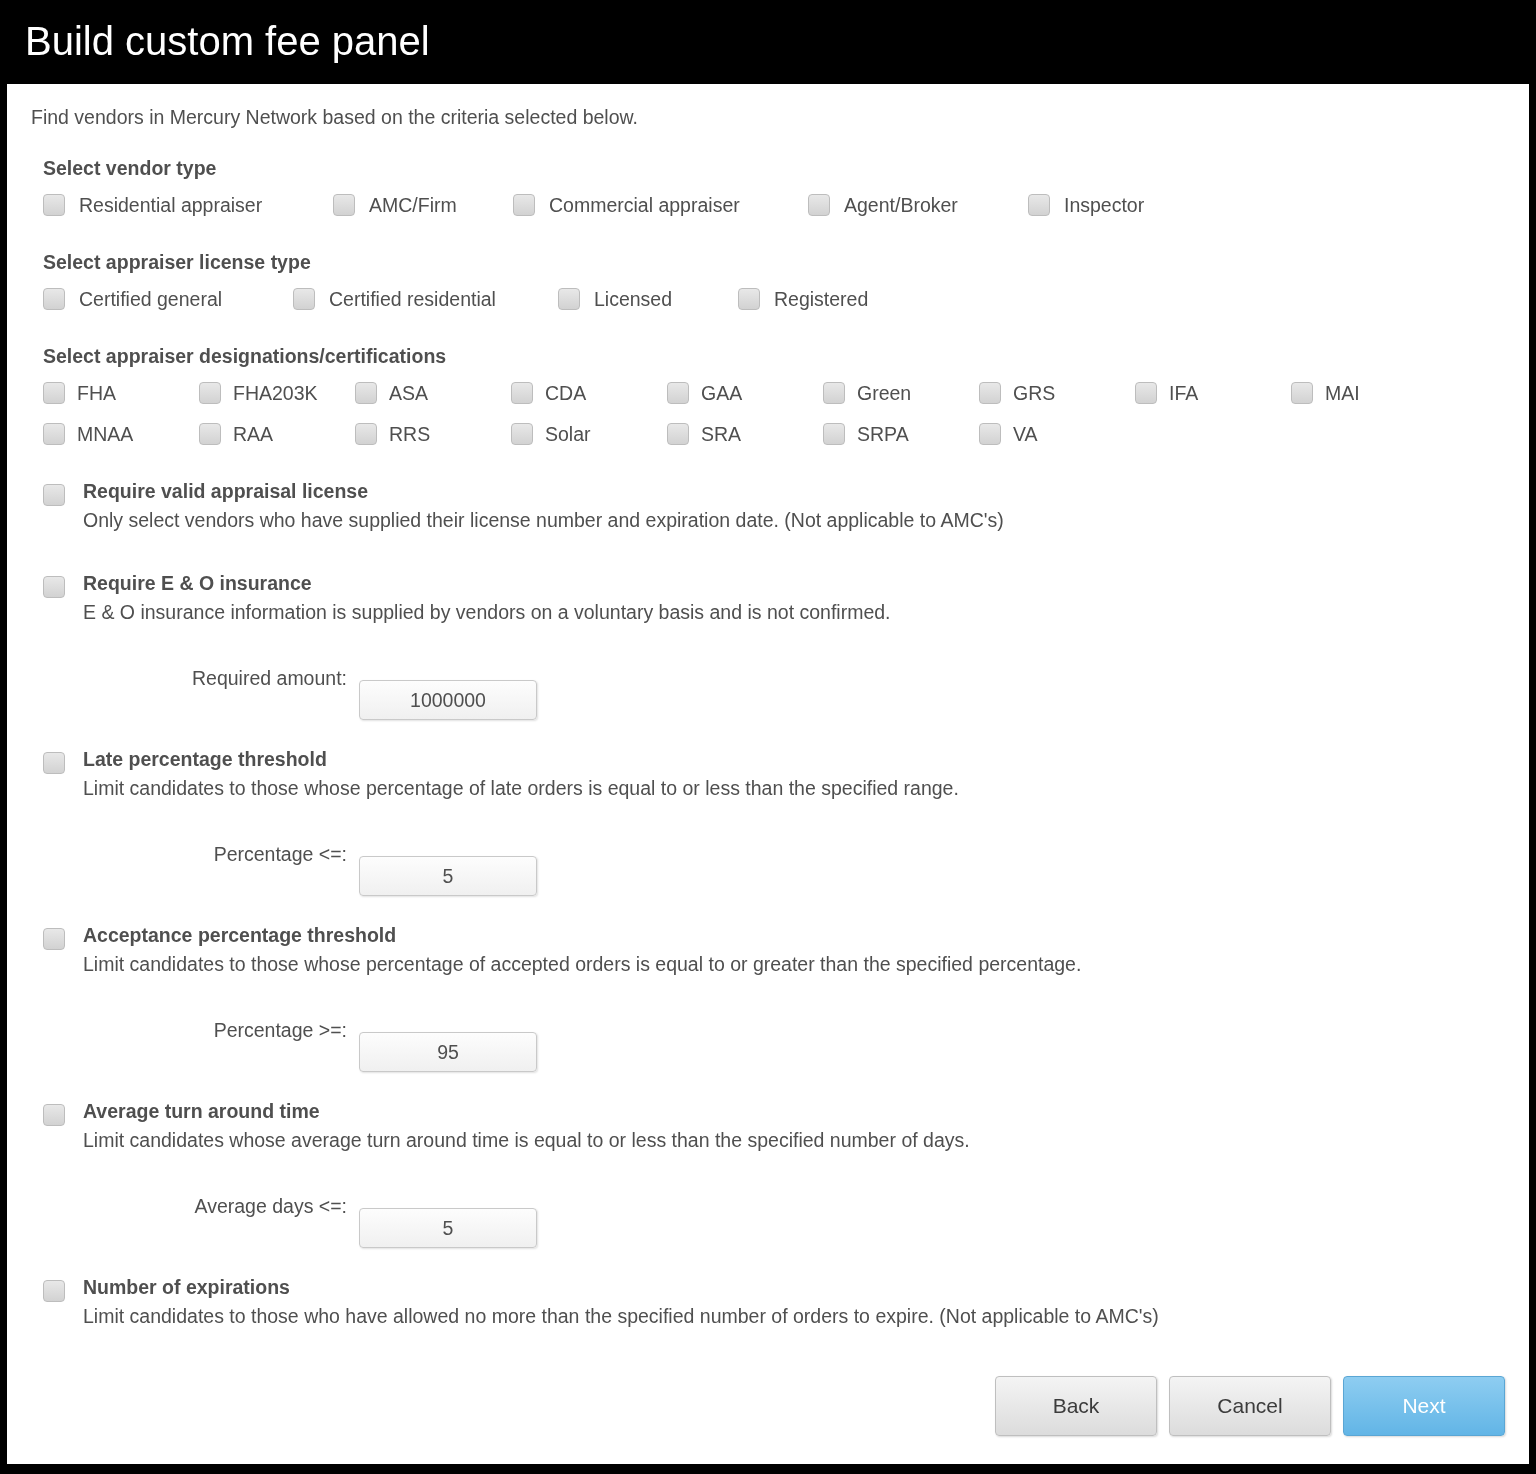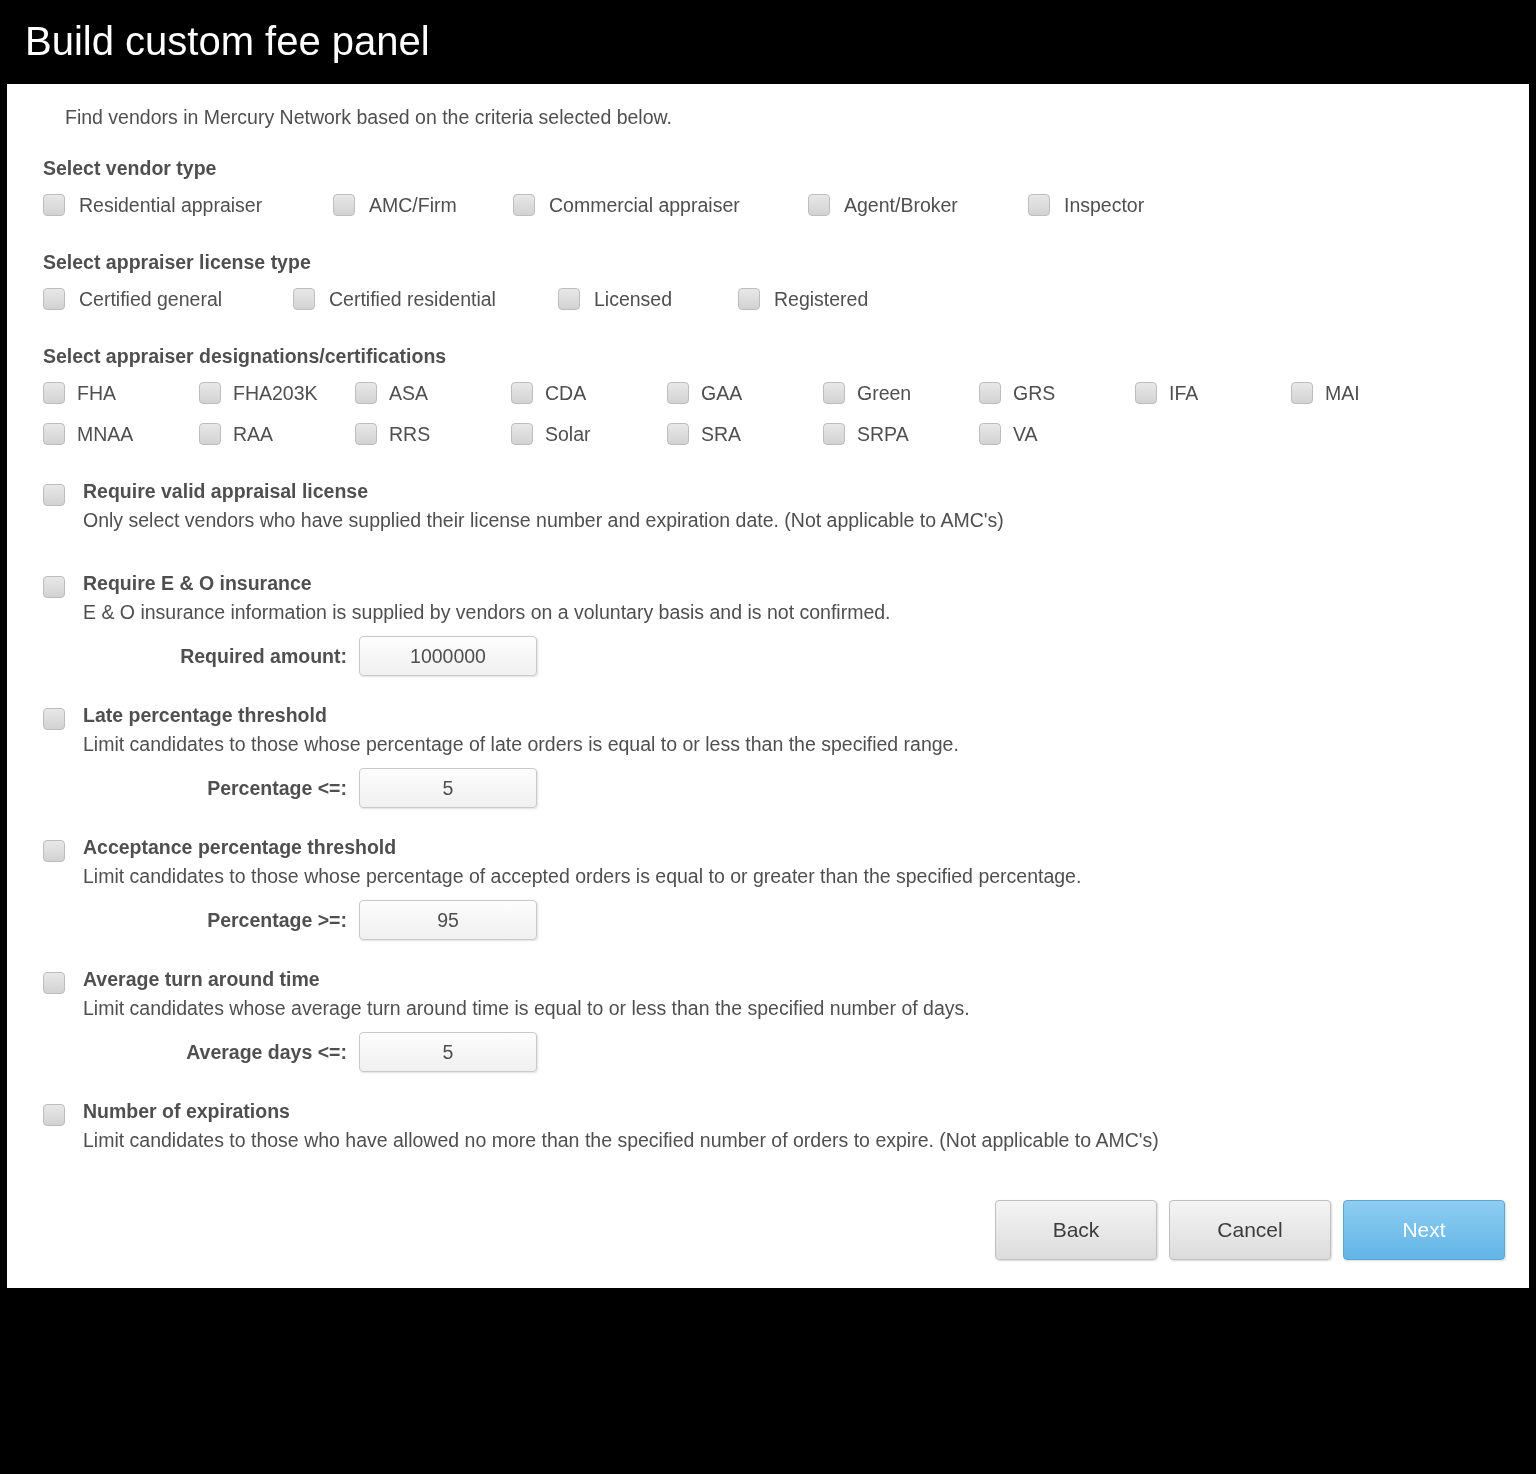--- a/index.html
+++ b/index.html
@@ -24,21 +24,20 @@
     font-weight: 400;
   }
   .body {
     background: #fff;
     padding: 22px 24px 18px 24px;
     color: #4f4f4f;
   }
   .intro {
     margin-bottom: 28px;
     color: #4f4f4f;
-    margin-left: 34px;
   }
   .section-heading {
     font-weight: bold;
     color: #4f4f4f;
     margin-bottom: 14px;
     margin-left: 12px;
   }
   .chk-row {
     margin-left: 12px;
     display: flex;
@@ -105,35 +104,36 @@
     margin-bottom: 12px;
   }
   .field-row {
     display: flex;
     align-items: center;
     margin-top: 8px;
   }
   .field-label {
     width: 276px;
     text-align: right;
-    font-weight: bold;
+    font-weight: normal;
     color: #4f4f4f;
     padding-right: 12px;
   }
   .num-input {
     width: 178px;
     height: 40px;
     border: 1px solid #c9c9c9;
     border-radius: 4px;
     background: linear-gradient(to bottom, #fdfdfd, #f0f0f0);
     text-align: center;
     font-size: 19.5px;
     font-family: inherit;
     color: #4f4f4f;
     box-shadow: 1px 1px 2px rgba(0,0,0,0.12);
+    margin-top: 44px;
   }
   .footer {
     display: flex;
     justify-content: flex-end;
     gap: 12px;
     padding: 8px 0 10px 0;
   }
   .btn {
     min-width: 162px;
     height: 60px;

